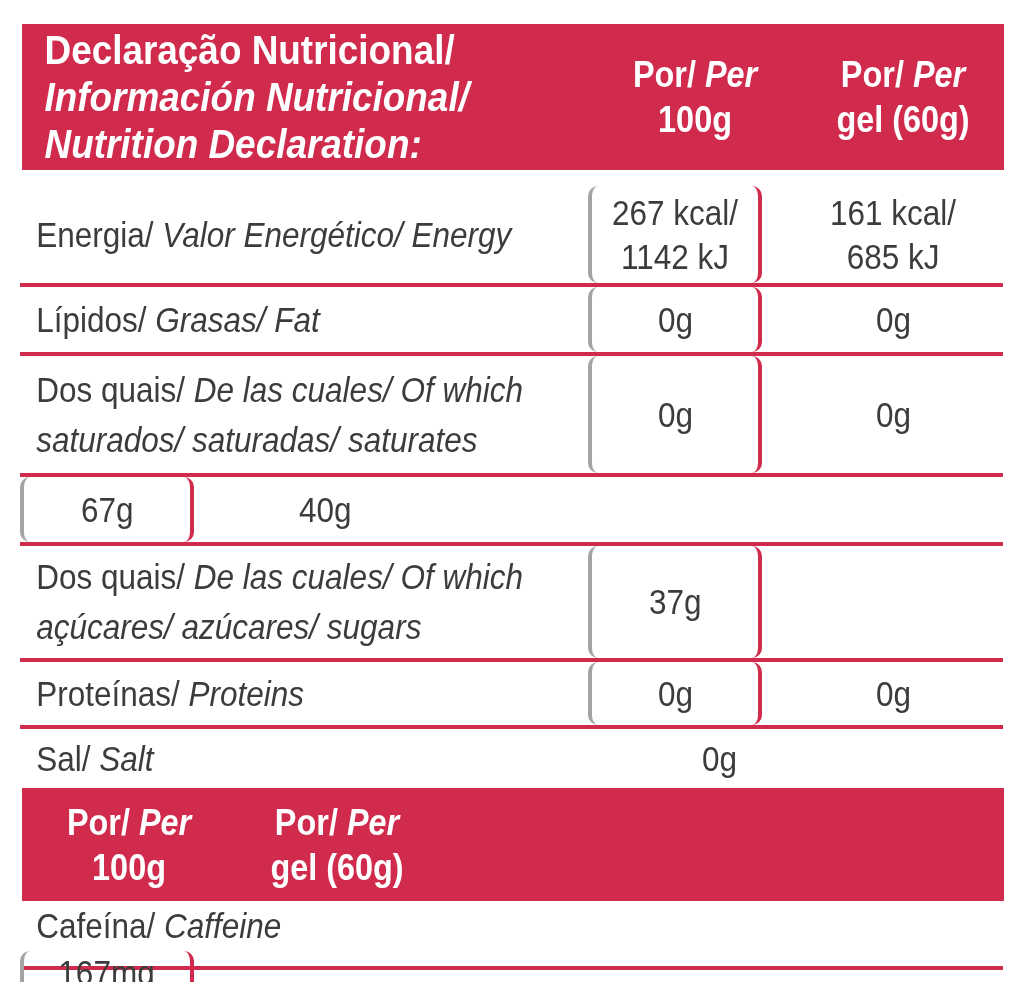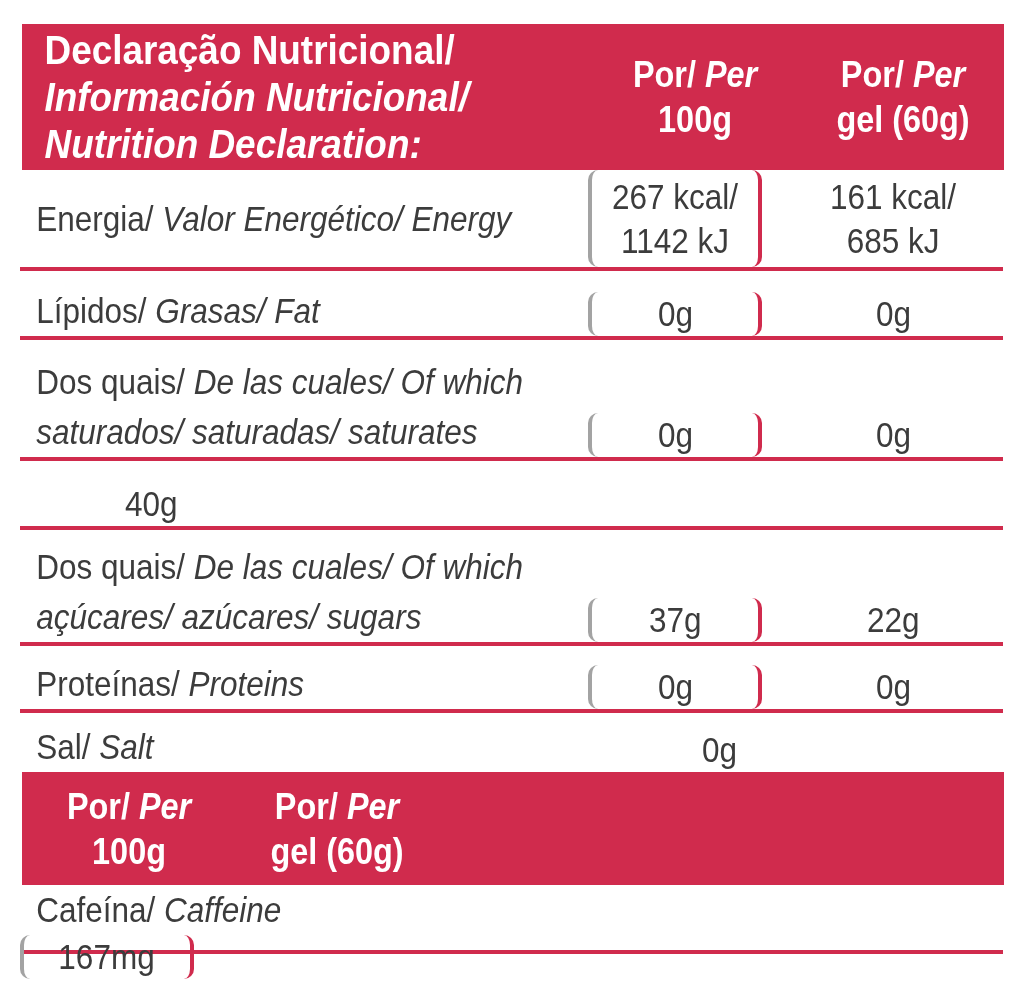--- a/index.html
+++ b/index.html
@@ -26,23 +26,23 @@
   }
   .hdr-colhead{
     font-size:36px;line-height:45px;
     transform:scaleX(.9);transform-origin:50% 50%;white-space:nowrap;
   }
   .it{font-style:italic;}
 
   
   .tbody{margin-left:20px;width:983px;}
   .trow{display:flex;align-items:stretch;}
-  .brd-top{border-top:4px solid #d02b4d;align-items:flex-end;}
+  .brd-top{border-top:4px solid #d02b4d;}
   .brd-bot{border-bottom:4px solid #d02b4d;}
-  .r-energy{height:97px;}
+  .r-energy{height:97px;margin-top:16px;}
   .r-fat{height:65px;}
   .r-saturates{height:117px;}
   .r-carb{height:65px;}
   .r-sugars{height:112px;}
   .r-protein{height:63px;}
   .r-salt{height:59px;}
   .r-caffeine{height:65px;flex-direction:column;}
 
   .c1{width:568px;display:flex;align-items:center;}
   .c2{
@@ -145,44 +145,44 @@
           </div>
       </div>
       <div class="c3">
         <div class="val">
             <span class="line">0g</span>
           </div>
       </div>
     </div>
 
     <div class="trow r-carb brd-top">
+      <div class="c2">
+        <div class="val">
+            <span class="line">67g</span>
+          </div>
+      </div>
       <div class="c3">
         <div class="val">
             <span class="line">40g</span>
           </div>
       </div>
     </div>
 
     <div class="trow r-sugars brd-top">
       <div class="c1">
         <div class="lbl">
           <span class="line"><span>Dos quais/</span><span class="it"> De las cuales/ Of which</span></span>
           <span class="line it">açúcares/ azúcares/ sugars</span>
         </div>
       </div>
       <div class="c2">
         <div class="val">
             <span class="line">37g</span>
           </div>
       </div>
-      <div class="c3">
-        <div class="val">
-            <span class="line">22g</span>
-          </div>
-      </div>
     </div>
 
     <div class="trow r-protein brd-top">
       <div class="c1">
         <div class="lbl">
           <span class="line"><span>Proteínas/</span><span class="it"> Proteins</span></span>
 
         </div>
       </div>
       <div class="c2">

